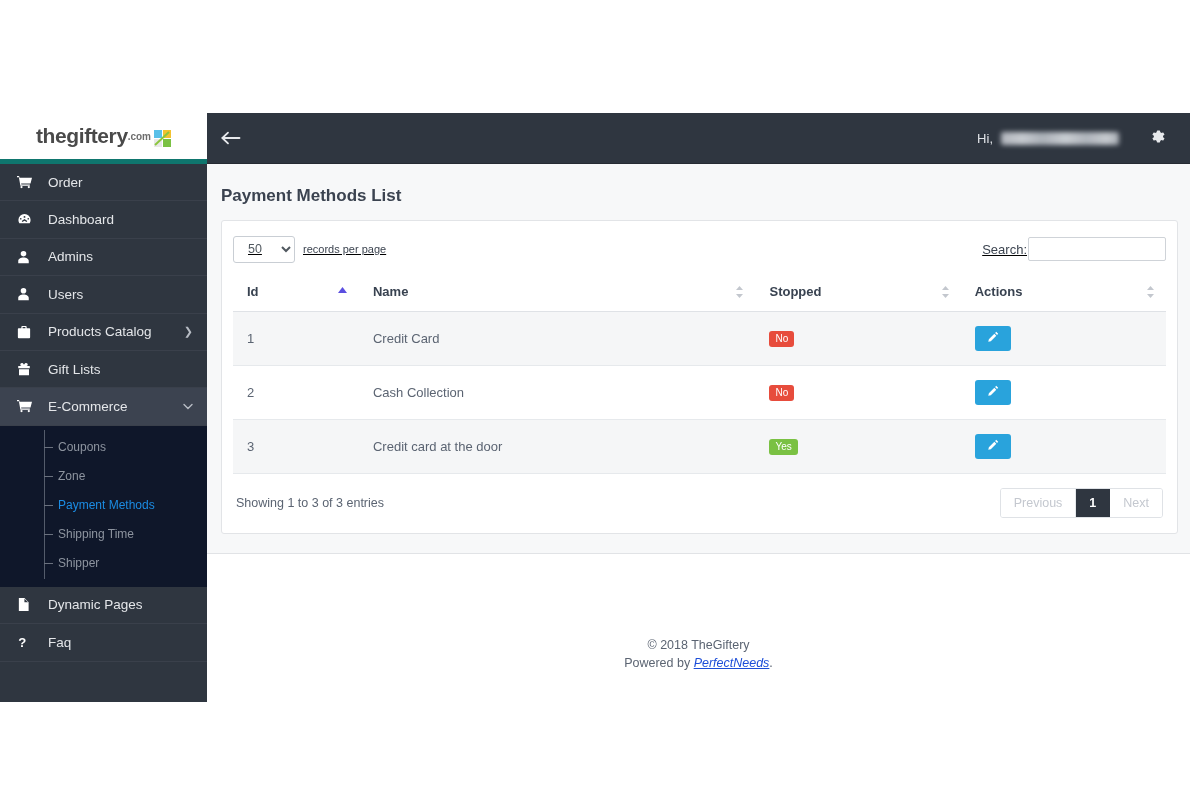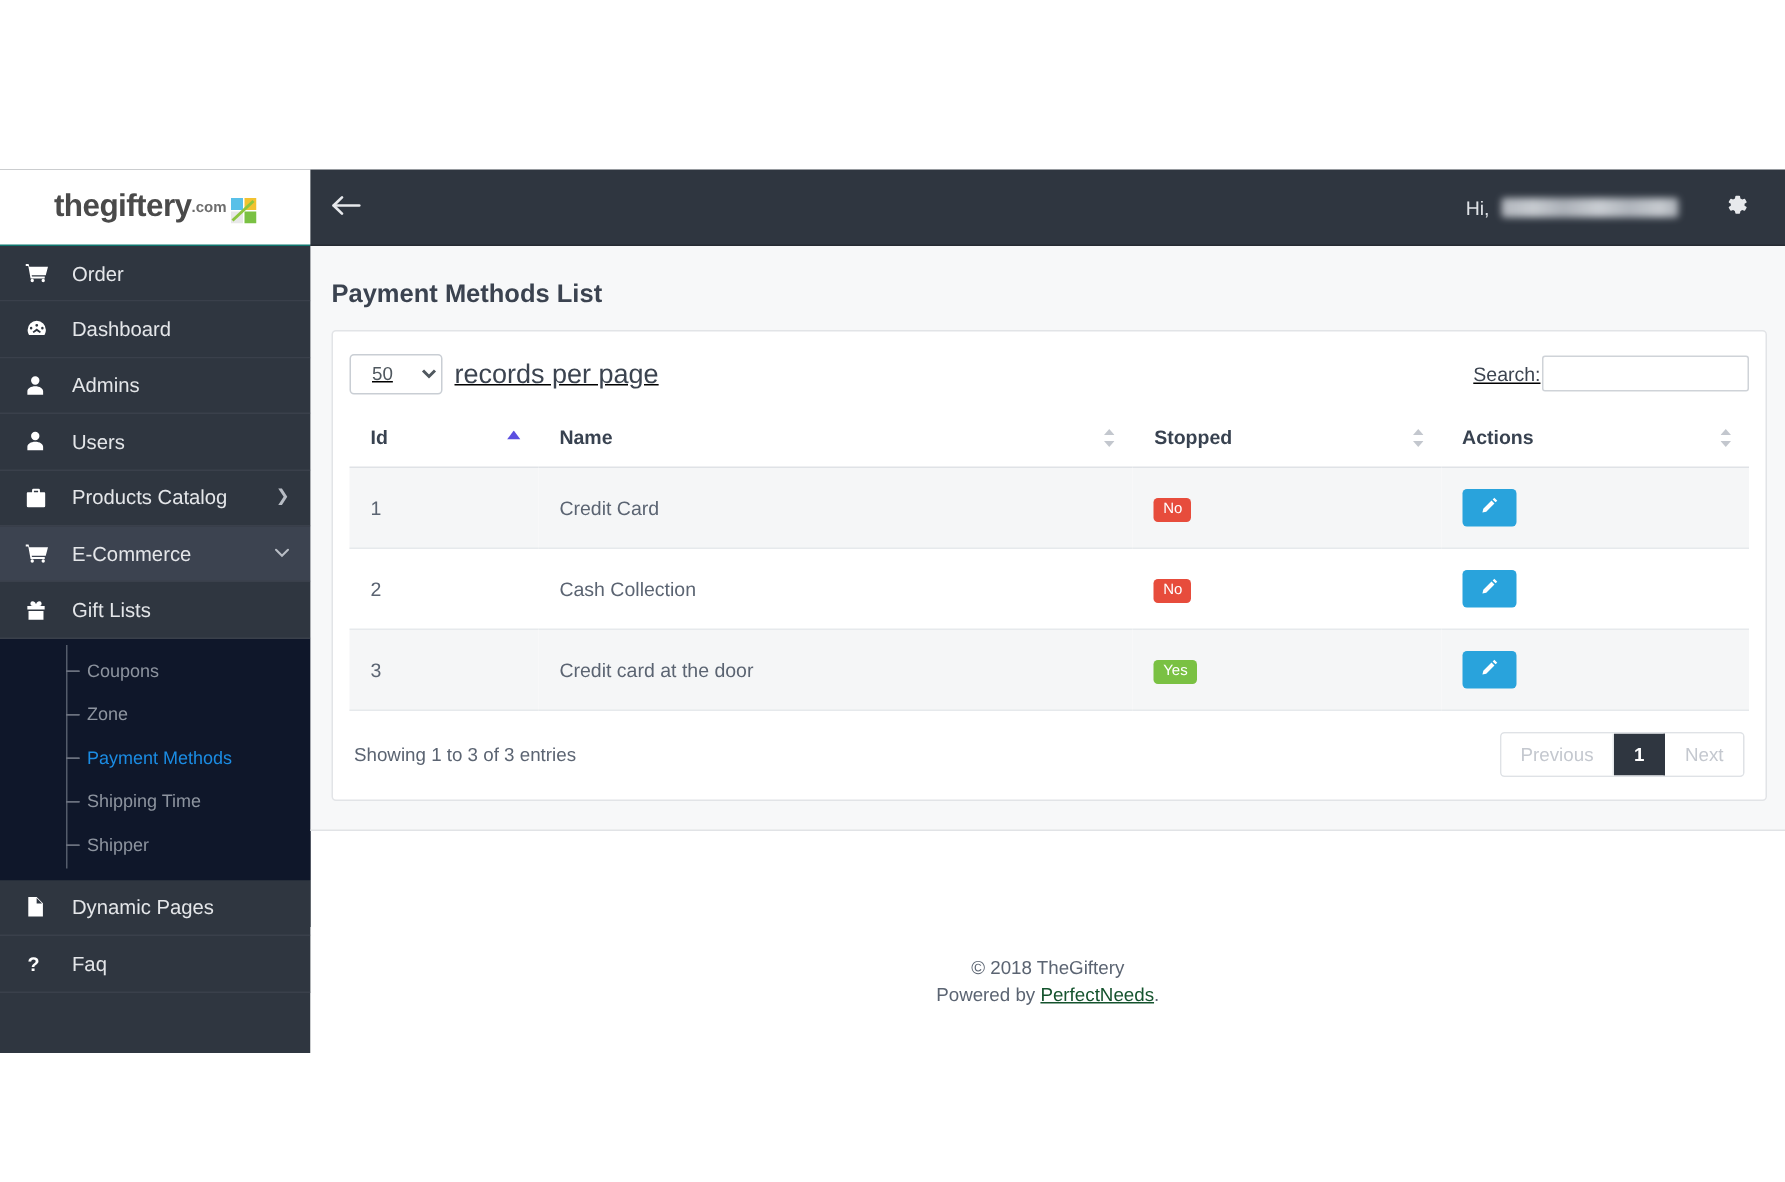--- a/index.html
+++ b/index.html
@@ -28,21 +28,21 @@
     width: 207px;
     height: 589px;
     background: #2f3640;
   }
   #brand {
     height: 51px;
     background: #ffffff;
     display: flex;
     align-items: center;
     justify-content: center;
-    border-bottom: 1px solid #0f766e;
+    border-bottom: 5px solid #0f766e;
   }
   .brand-text {
     font-size: 21px;
     font-weight: bold;
     color: #4a4a4a;
     letter-spacing: -0.4px;
   }
   .brand-dotcom {
     font-size: 10px;
     font-weight: bold;
@@ -213,21 +213,21 @@
     height: 27px;
     font-size: 12.5px;
     font-family: "Liberation Sans", sans-serif;
     color: #50585f;
     border: 1px solid #c9ced4;
     border-radius: 3px;
     background: #ffffff;
     padding-left: 10px;
   }
   #per-page-label {
-    font-size: 18px;
+    font-size: 11px;
     color: #3c4450;
     margin-left: 8px;
   }
   #search-wrap {
     margin-left: auto;
     display: flex;
     align-items: center;
   }
   #search-label {
     font-size: 13px;
@@ -348,21 +348,21 @@
     height: 84px;
     background: #ffffff;
     text-align: center;
     padding-top: 18px;
   }
   .foot-line {
     font-size: 12.5px;
     color: #5b6472;
     line-height: 18px;
   }
-  .foot-link { color: #14532d; }
+  .foot-link { color: #1d4ed8; font-style: italic; }
 </style>
 </head>
 <body>
 
 <div id="app">
 
   <nav id="sidebar">
 
     <div id="brand">
       <span class="brand-text">thegiftery</span>
@@ -417,41 +417,41 @@
     <div class="nav-item">
       <span class="nav-ico">
         <svg width="14" height="14" viewBox="0 0 16 16">
             <path fill="#ffffff" d="M6 1h4a1 1 0 0 1 1 1v1.6h3.2c.5 0 .8.4.8.9V14a1 1 0 0 1-1 1H2a1 1 0 0 1-1-1V4.5c0-.5.3-.9.8-.9H5V2a1 1 0 0 1 1-1zm.4 1.4v1.2h3.2V2.4zM7.3 6h1.4v8H7.3z"></path>
           </svg>
       </span>
       <span class="nav-label">Products Catalog</span>
       <span class="nav-caret">❯</span>
     </div>
 
+    <div class="nav-item">
+      <span class="nav-ico">
+        <svg width="14" height="14" viewBox="0 0 16 16">
+            <path fill="#ffffff" d="M8 3.2C7.4 1.6 6.5 1 5.5 1a1.8 1.8 0 0 0 0 3.6H1.4v2.6h13.2V4.6h-4.1A1.8 1.8 0 0 0 10.5 1c-1 0-1.9.6-2.5 2.2zM2.3 8.3h11.4V15H2.3zM7.2 8.3h1.6V15H7.2z"></path>
+          </svg>
+      </span>
+      <span class="nav-label">Gift Lists</span>
+    </div>
+
     <div class="nav-item active">
       <span class="nav-ico">
         <svg width="15" height="15" viewBox="0 0 16 16">
             <path fill="#ffffff" d="M0 1h2.2l.5 2H16l-1.6 6H4.4l.2 1h9.1v1.4H3.6L2 2.4H0zm4.8 10.6a1.2 1.2 0 1 1 0 2.4 1.2 1.2 0 0 1 0-2.4zm7.8 0a1.2 1.2 0 1 1 0 2.4 1.2 1.2 0 0 1 0-2.4z"></path>
           </svg>
       </span>
       <span class="nav-label">E-Commerce</span>
       <span class="nav-caret">
         <svg width="10" height="7" viewBox="0 0 10 7">
             <path d="M1 1.5 L5 5.5 L9 1.5" stroke="#b7bcc4" stroke-width="1.4" fill="none" stroke-linecap="round"></path>
           </svg>
       </span>
-    </div>
-
-    <div class="nav-item">
-      <span class="nav-ico">
-        <svg width="14" height="14" viewBox="0 0 16 16">
-            <path fill="#ffffff" d="M8 3.2C7.4 1.6 6.5 1 5.5 1a1.8 1.8 0 0 0 0 3.6H1.4v2.6h13.2V4.6h-4.1A1.8 1.8 0 0 0 10.5 1c-1 0-1.9.6-2.5 2.2zM2.3 8.3h11.4V15H2.3zM7.2 8.3h1.6V15H7.2z"></path>
-          </svg>
-      </span>
-      <span class="nav-label">Gift Lists</span>
     </div>
 
     <div id="submenu">
       <div class="sub-item">
         <span class="sub-dash"></span>
         <span class="sub-text">Coupons</span>
       </div>
       <div class="sub-item">
         <span class="sub-dash"></span>
         <span class="sub-text">Zone</span>

